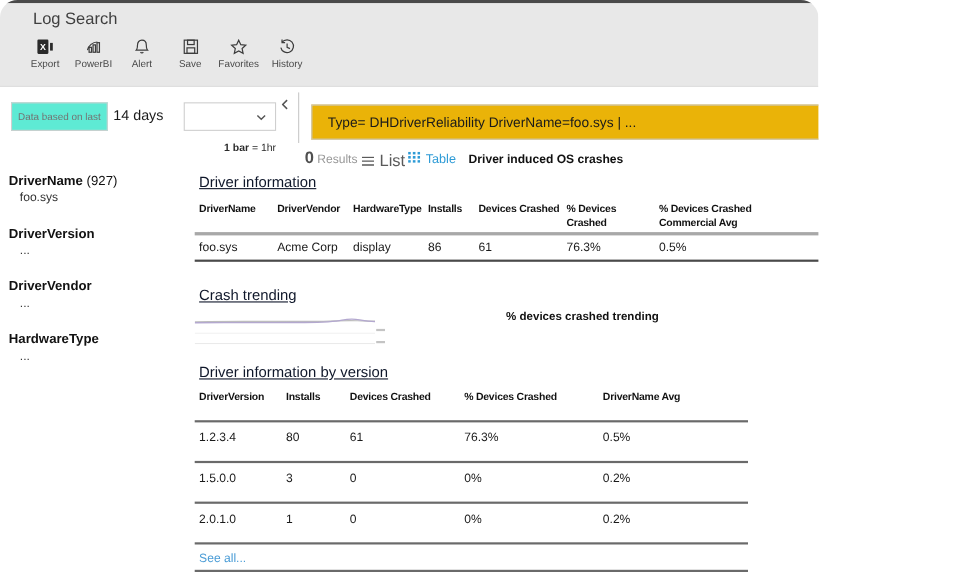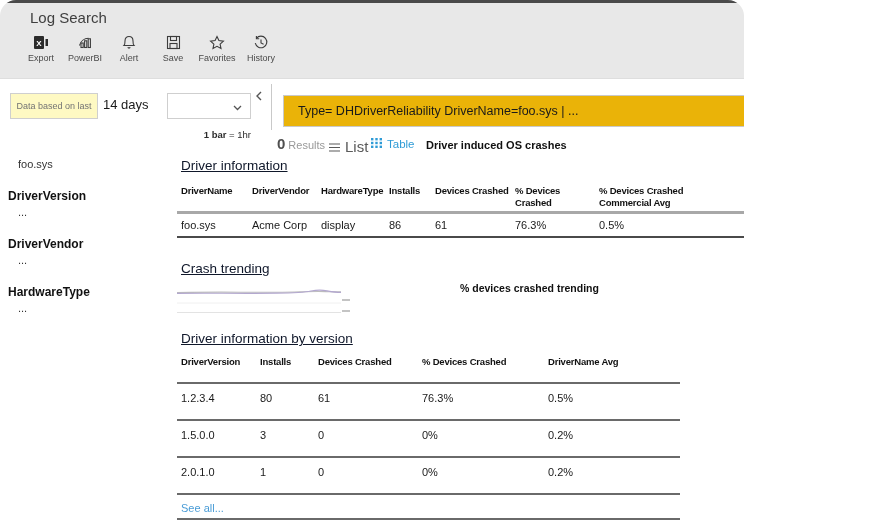--- a/index.html
+++ b/index.html
@@ -9,21 +9,21 @@
   
   .top-strip { position: absolute; top: 0; left: 0; width: 100%; height: 3px; background: #4a4a4a; }
   .header { position: absolute; top: 3px; left: 0; width: 100%; height: 76px; background: #e8e8e8; border-bottom: 1px solid #dedede; }
   .page-title { position: absolute; left: 30px; top: 6px; font-size: 15px; color: #3f3f3f; }
   .toolbar { position: absolute; left: 19px; top: 31px; display: flex; }
   .tool { width: 44px; display: flex; flex-direction: column; align-items: center; cursor: pointer; }
   .tool .ticon { height: 16px; display: flex; align-items: center; }
   .tool .tlabel { font-size: 9px; color: #4a4a4a; margin-top: 3px; white-space: nowrap; }
 
   
-  .scope-box { position: absolute; left: 10px; top: 93px; width: 88px; height: 26px; border: 1px solid #cfcfcf; background: #fef9c3; display: flex; align-items: center; justify-content: center; font-size: 9px; color: #737373; cursor: pointer; }
+  .scope-box { position: absolute; left: 10px; top: 93px; width: 88px; height: 26px; border: 1px solid #cfcfcf; background: #5eead4; display: flex; align-items: center; justify-content: center; font-size: 9px; color: #737373; cursor: pointer; }
   .scope-value { position: absolute; left: 103px; top: 97px; font-size: 13px; color: #1a1a1a; cursor: pointer; }
   .scope-dd { position: absolute; left: 167px; top: 93px; width: 84px; height: 26px; border: 1px solid #cfcfcf; background: #fff; display: flex; align-items: center; justify-content: flex-end; padding-right: 8px; cursor: pointer; }
   .bar-scale { position: absolute; left: 140px; top: 129px; width: 111px; text-align: right; font-size: 9.5px; color: #2b2b2b; }
   .facets { position: absolute; left: 8px; top: 156px; width: 168px; }
   .facet { margin-bottom: 15px; }
   .facet-name { font-size: 12px; font-weight: bold; color: #111; line-height: 16px; }
   .facet-name .cnt { font-weight: normal; }
   .facet-value { font-size: 11px; color: #333; padding-left: 10px; line-height: 17px; cursor: pointer; }
 
   .collapse { position: absolute; left: 256px; top: 87px; width: 10px; height: 12px; cursor: pointer; }
@@ -132,20 +132,21 @@
     <span>
       <svg width="9" height="6" viewBox="0 0 9 6" fill="none" stroke="#555" stroke-width="1.3">
           <path d="M1 1 L4.5 4.5 L8 1"></path>
         </svg>
     </span>
   </div>
   <div class="bar-scale"><b>1 bar</b><span> = 1hr</span></div>
 
   <div class="facets">
     <div class="facet">
+      <div class="facet-name"><span>DriverName</span><span class="cnt"> (927)</span></div>
       <div class="facet-value">foo.sys</div>
     </div>
     <div class="facet">
       <div class="facet-name"><span>DriverVersion</span><span class="cnt"></span></div>
       <div class="facet-value">...</div>
     </div>
     <div class="facet">
       <div class="facet-name"><span>DriverVendor</span><span class="cnt"></span></div>
       <div class="facet-value">...</div>
     </div>

